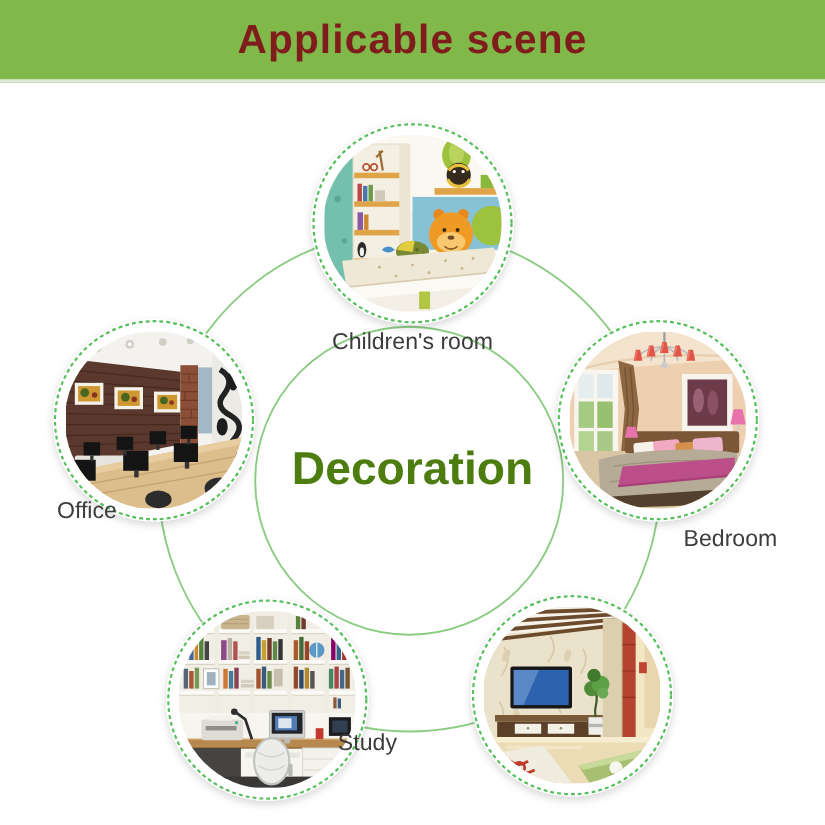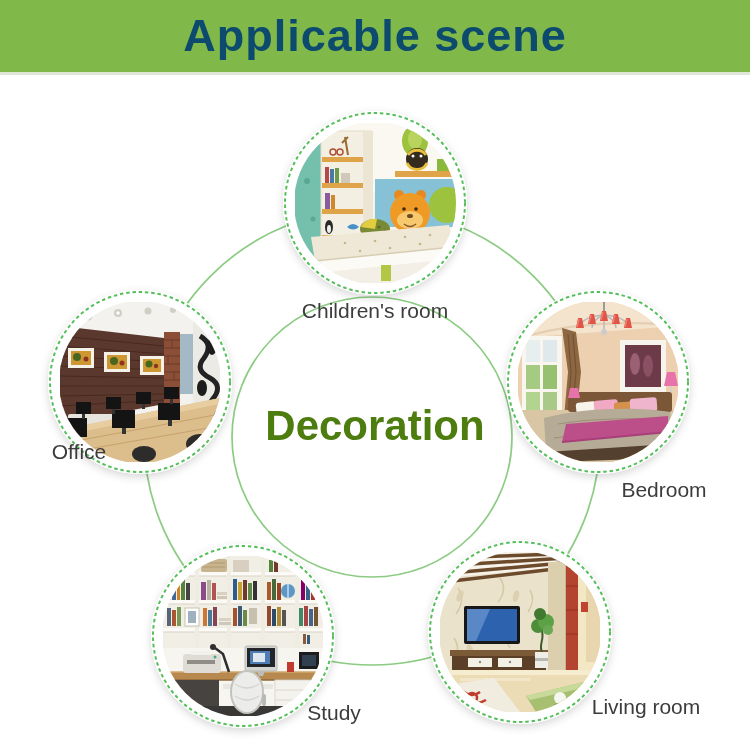--- a/index.html
+++ b/index.html
@@ -1,30 +1,30 @@
 <!DOCTYPE html>
 <html><head>
 <meta charset="utf-8">
 <style>
   html,body{margin:0;padding:0;background:#ffffff;}
   .page{position:relative;width:750px;height:750px;background:#ffffff;overflow:hidden;
         font-family:"Liberation Sans",sans-serif;}
   .banner{position:absolute;left:0;top:0;width:750px;height:72px;background:#80b84a;
           border-bottom:3px solid #e0e6d8;display:flex;align-items:center;justify-content:center;}
-  .banner h1{margin:0;color:#0c4a6e;font-size:45px;font-weight:700;letter-spacing:1px;}
+  .banner h1{margin:0;color:#7f1d1d;font-size:37px;font-weight:700;letter-spacing:1px;}
   .diagram{position:absolute;left:0;top:0;width:750px;height:750px;}
   .diagram svg{position:absolute;left:0;top:0;}
   .center-label{position:absolute;left:375px;top:426px;transform:translate(-50%,-50%);
         font-size:42px;font-weight:700;color:#4d7c0f;white-space:nowrap;}
   .scene-label{position:absolute;transform:translate(-50%,-50%);font-size:21px;color:#3c3c3c;
         white-space:nowrap;}
   #lbl-children{left:375px;top:311px;text-align:center;}
-  #lbl-office{left:79px;top:452px;}
+  #lbl-office{left:79px;top:465px;}
   #lbl-bedroom{left:664px;top:490px;}
-  #lbl-study{left:334px;top:713px;}
+  #lbl-study{left:334px;top:676px;}
   #lbl-living{left:646px;top:707px;}
 </style>
 </head>
 <body>
 
 <div class="page">
 
   <header class="banner">
     <h1>Applicable scene</h1>
   </header>
@@ -481,15 +481,14 @@
         <circle cx="520" cy="632" r="90" stroke="#56bf5c"></circle>
       </g>
     </svg>
 
     <div class="center-label">Decoration</div>
 
     <div class="scene-label" id="lbl-children">Children's room</div>
     <div class="scene-label" id="lbl-office">Office</div>
     <div class="scene-label" id="lbl-bedroom">Bedroom</div>
     <div class="scene-label" id="lbl-study">Study</div>
-    <div class="scene-label" id="lbl-living">Living room</div>
   </main>
 </div>
 
 </body></html>

